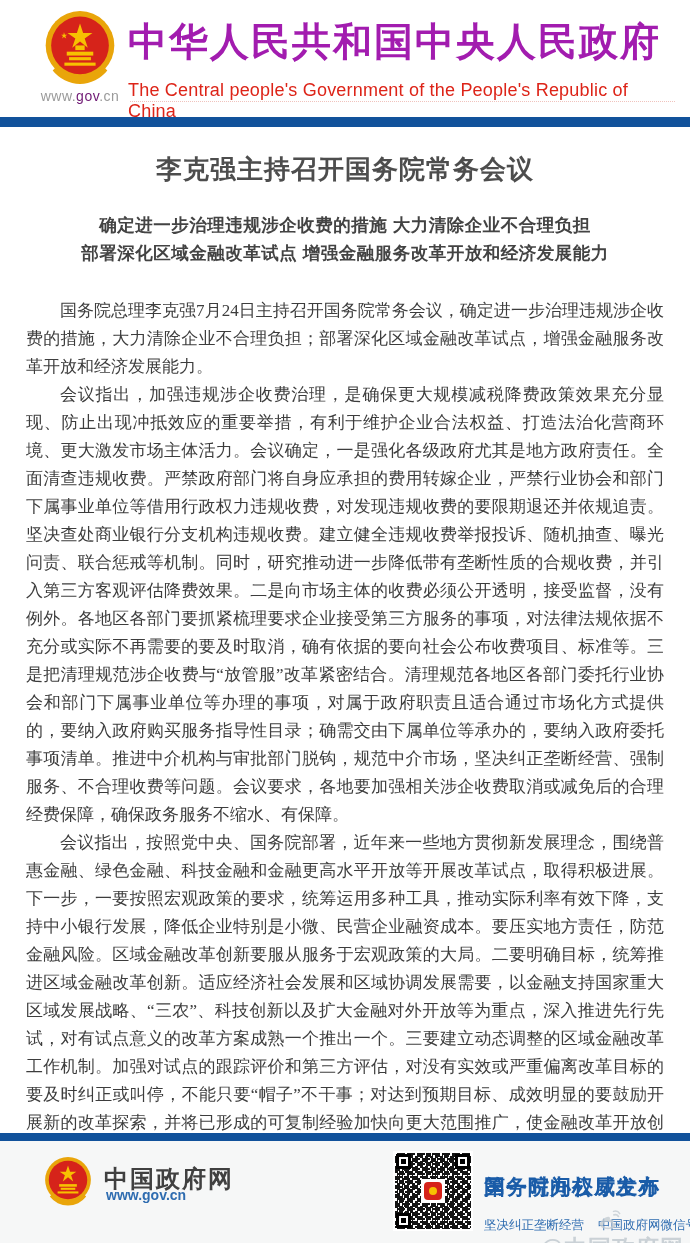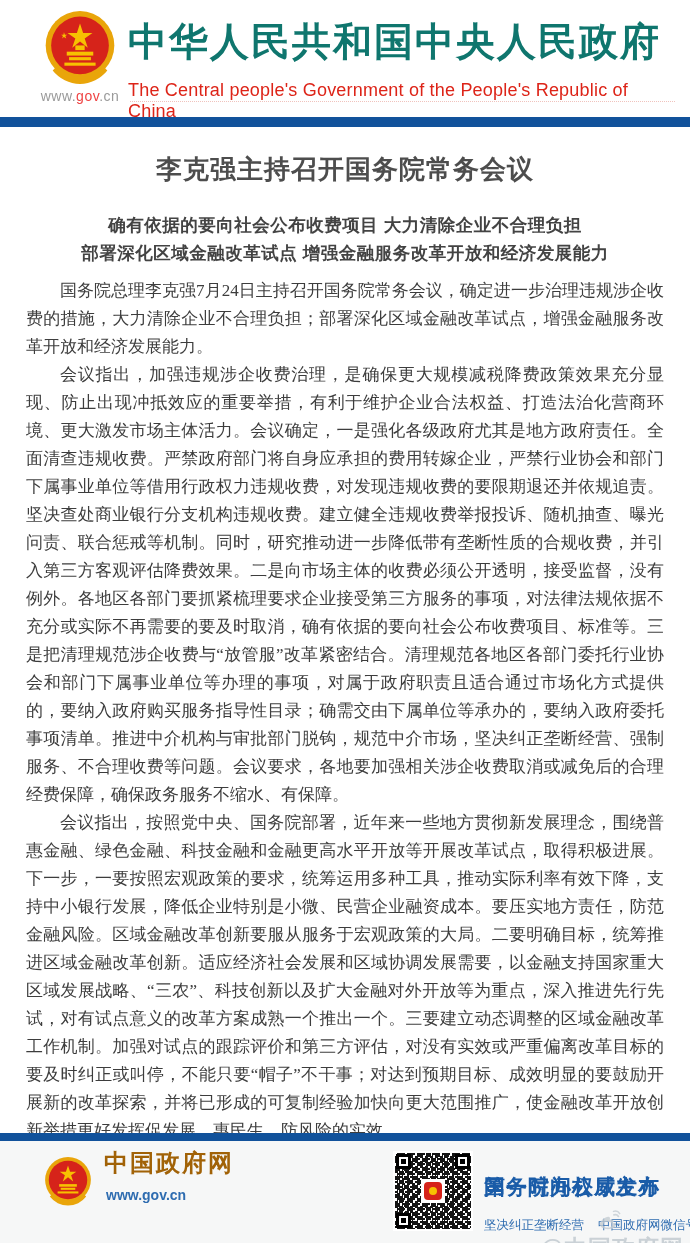--- a/index.html
+++ b/index.html
@@ -4,46 +4,46 @@
 <style>
   html,body{margin:0;padding:0;background:#e9e9e9;}
   .page{position:relative;width:690px;height:1243px;background:#ffffff;overflow:hidden;
         font-family:"Liberation Sans",sans-serif;}
 
   
   .site-header{position:relative;height:117px;background:#ffffff;}
   .emblem{position:absolute;left:38px;top:8px;width:84px;height:78px;}
   .gov-url{position:absolute;left:34px;top:88px;width:92px;text-align:center;
            font-size:14px;color:#9a9a9a;letter-spacing:0.5px;}
-  .gov-url .red{color:#ef4444;}
+  .gov-url .red{color:#701a75;}
   .head-titles{position:absolute;left:128px;top:20px;width:552px;}
-  .site-cn{font-size:39px;font-weight:bold;color:#0f766e;letter-spacing:2px;line-height:44px;
+  .site-cn{font-size:39px;font-weight:bold;color:#a21caf;letter-spacing:2px;line-height:44px;
            font-family:"Liberation Sans",sans-serif;}
   .site-en{margin-top:16px;font-size:18px;color:#dd2418;letter-spacing:0.2px;}
   .head-dots{position:absolute;left:130px;top:101px;width:545px;border-top:1px dotted #f0c3bd;}
   .blue-bar{height:10px;background:#11529b;}
 
   
   .article{position:relative;padding:0 26px;}
   .article-title{margin:26px 0 16px 0;text-align:center;font-size:26px;font-weight:bold;
                  color:#4d4d4d;letter-spacing:1px;line-height:32px;}
   .article-sub{margin-top:8px;text-align:center;font-size:17.5px;font-weight:bold;
                color:#434343;line-height:20px;letter-spacing:0.5px;}
   .article-sub.first{margin-top:30px;}
-  .article-body{margin-top:14px;font-family:"Liberation Serif","DejaVu Serif",serif;
+  .article-body{margin-top:34px;font-family:"Liberation Serif","DejaVu Serif",serif;
                 font-size:17px;line-height:28px;color:#3d3d3d;text-align:justify;}
   .article-body p{margin:0;text-indent:2em;}
 
   
   .site-footer{position:absolute;left:0;bottom:0;width:690px;height:110px;}
   .footer-bar{height:8px;background:#11529b;}
   .footer-inner{position:relative;height:102px;background:#f6f7f7;}
   .f-emblem{position:absolute;left:40px;top:14px;width:56px;height:52px;}
-  .f-site{position:absolute;left:104px;top:6px;font-size:24px;font-weight:bold;
-          color:#a16207;letter-spacing:2px;}
+  .f-site{position:absolute;left:104px;top:22px;font-size:24px;font-weight:bold;
+          color:#404040;letter-spacing:2px;}
   .f-url{position:absolute;left:106px;top:46px;font-size:14px;font-weight:bold;color:#2e6cb0;}
   .qr{position:absolute;left:395px;top:12px;width:76px;height:76px;background:
         repeating-conic-gradient(#141414 0 25%, rgba(255,255,255,0) 0 50%),
         repeating-conic-gradient(#141414 0 25%, #ffffff 0 50%);
       background-size:9px 9px,5px 5px;outline:2px solid #ffffff;}
   .qr .finder{position:absolute;width:15px;height:15px;border:3px solid #000;background:#fff;box-sizing:border-box;}
   .qr .finder::after{content:"";position:absolute;left:2px;top:2px;width:5px;height:5px;background:#000;}
   .qr .f-tl{left:1px;top:1px;} .qr .f-tr{right:1px;top:1px;} .qr .f-bl{left:1px;bottom:1px;}
   .qr .center{position:absolute;left:26px;top:26px;width:24px;height:24px;background:#fff;
               display:flex;align-items:center;justify-content:center;}
@@ -80,21 +80,21 @@
     <div class="head-titles">
       <div class="site-cn">中华人民共和国中央人民政府</div>
       <div class="site-en">The Central people's Government of the People's Republic of China</div>
     </div>
     <div class="head-dots"></div>
   </header>
   <div class="blue-bar"></div>
 
   <main class="article">
     <h1 class="article-title">李克强主持召开国务院常务会议</h1>
-    <div class="article-sub first">确有依据的要向社会公布收费项目 大力清除企业不合理负担</div>
+    <div class="article-sub first">确定进一步治理违规涉企收费的措施 大力清除企业不合理负担</div>
     <div class="article-sub">部署深化区域金融改革试点 增强金融服务改革开放和经济发展能力</div>
     <div class="article-body">
       <p>国务院总理李克强7月24日主持召开国务院常务会议，确定进一步治理违规涉企收费的措施，大力清除企业不合理负担；部署深化区域金融改革试点，增强金融服务改革开放和经济发展能力。</p>
       <p>会议指出，加强违规涉企收费治理，是确保更大规模减税降费政策效果充分显现、防止出现冲抵效应的重要举措，有利于维护企业合法权益、打造法治化营商环境、更大激发市场主体活力。会议确定，一是强化各级政府尤其是地方政府责任。全面清查违规收费。严禁政府部门将自身应承担的费用转嫁企业，严禁行业协会和部门下属事业单位等借用行政权力违规收费，对发现违规收费的要限期退还并依规追责。坚决查处商业银行分支机构违规收费。建立健全违规收费举报投诉、随机抽查、曝光问责、联合惩戒等机制。同时，研究推动进一步降低带有垄断性质的合规收费，并引入第三方客观评估降费效果。二是向市场主体的收费必须公开透明，接受监督，没有例外。各地区各部门要抓紧梳理要求企业接受第三方服务的事项，对法律法规依据不充分或实际不再需要的要及时取消，确有依据的要向社会公布收费项目、标准等。三是把清理规范涉企收费与“放管服”改革紧密结合。清理规范各地区各部门委托行业协会和部门下属事业单位等办理的事项，对属于政府职责且适合通过市场化方式提供的，要纳入政府购买服务指导性目录；确需交由下属单位等承办的，要纳入政府委托事项清单。推进中介机构与审批部门脱钩，规范中介市场，坚决纠正垄断经营、强制服务、不合理收费等问题。会议要求，各地要加强相关涉企收费取消或减免后的合理经费保障，确保政务服务不缩水、有保障。</p>
       <p>会议指出，按照党中央、国务院部署，近年来一些地方贯彻新发展理念，围绕普惠金融、绿色金融、科技金融和金融更高水平开放等开展改革试点，取得积极进展。下一步，一要按照宏观政策的要求，统筹运用多种工具，推动实际利率有效下降，支持中小银行发展，降低企业特别是小微、民营企业融资成本。要压实地方责任，防范金融风险。区域金融改革创新要服从服务于宏观政策的大局。二要明确目标，统筹推进区域金融改革创新。适应经济社会发展和区域协调发展需要，以金融支持国家重大区域发展战略、“三农”、科技创新以及扩大金融对外开放等为重点，深入推进先行先试，对有试点意义的改革方案成熟一个推出一个。三要建立动态调整的区域金融改革工作机制。加强对试点的跟踪评价和第三方评估，对没有实效或严重偏离改革目标的要及时纠正或叫停，不能只要“帽子”不干事；对达到预期目标、成效明显的要鼓励开展新的改革探索，并将已形成的可复制经验加快向更大范围推广，使金融改革开放创新举措更好发挥促发展、惠民生、防风险的实效。</p>
     </div>
   </main>
 
   <footer class="site-footer">
     <div class="footer-bar"></div>

